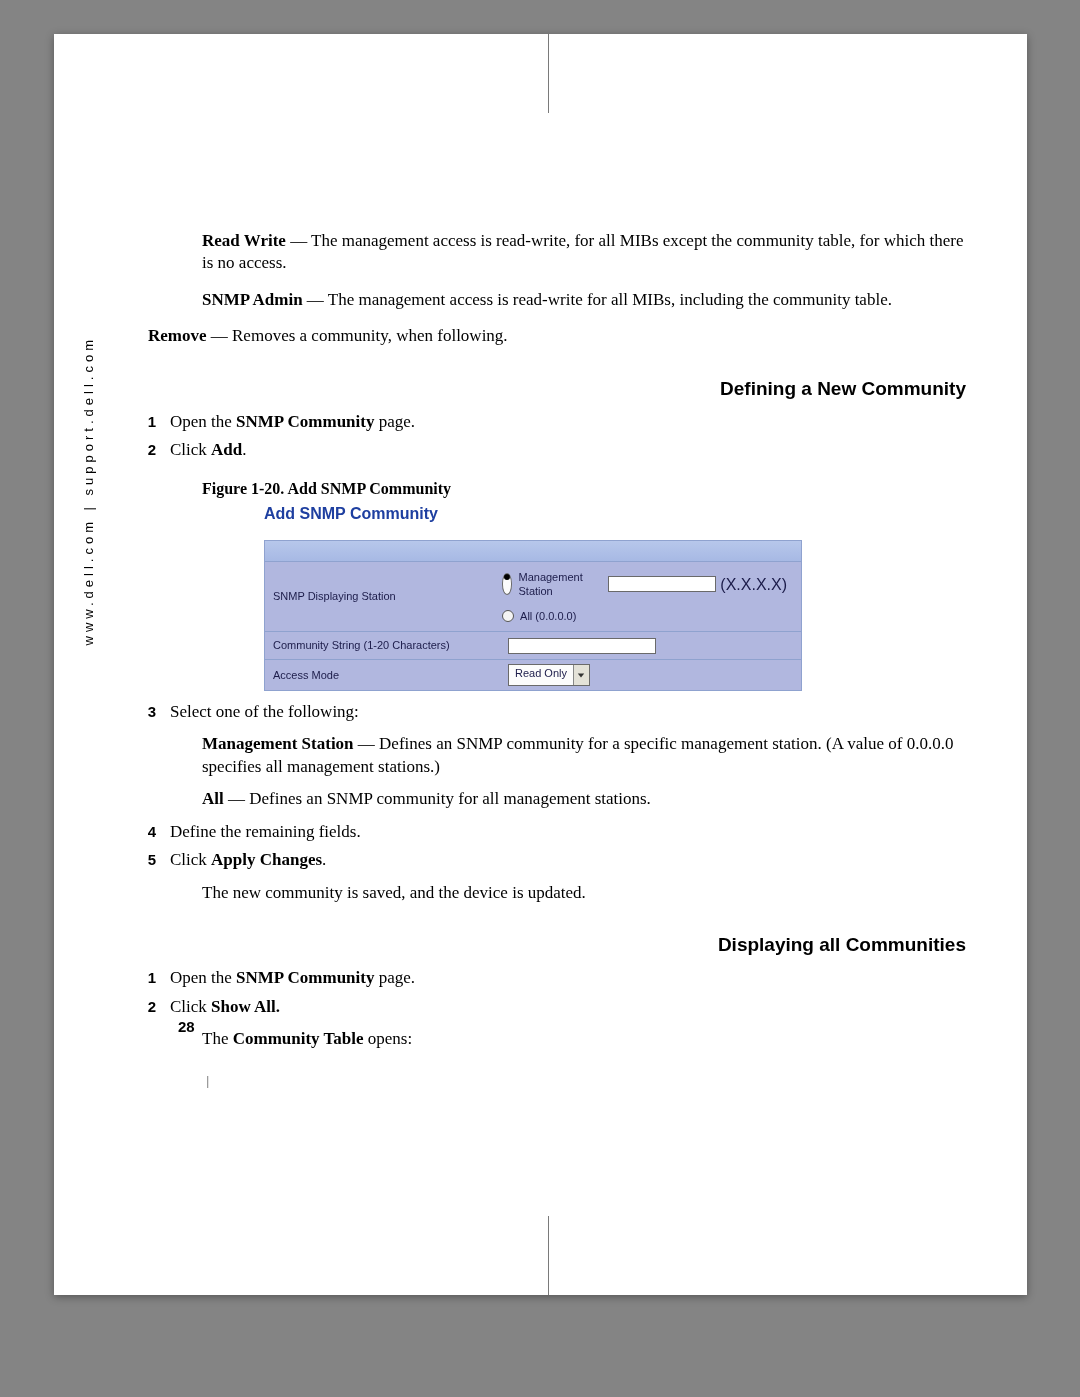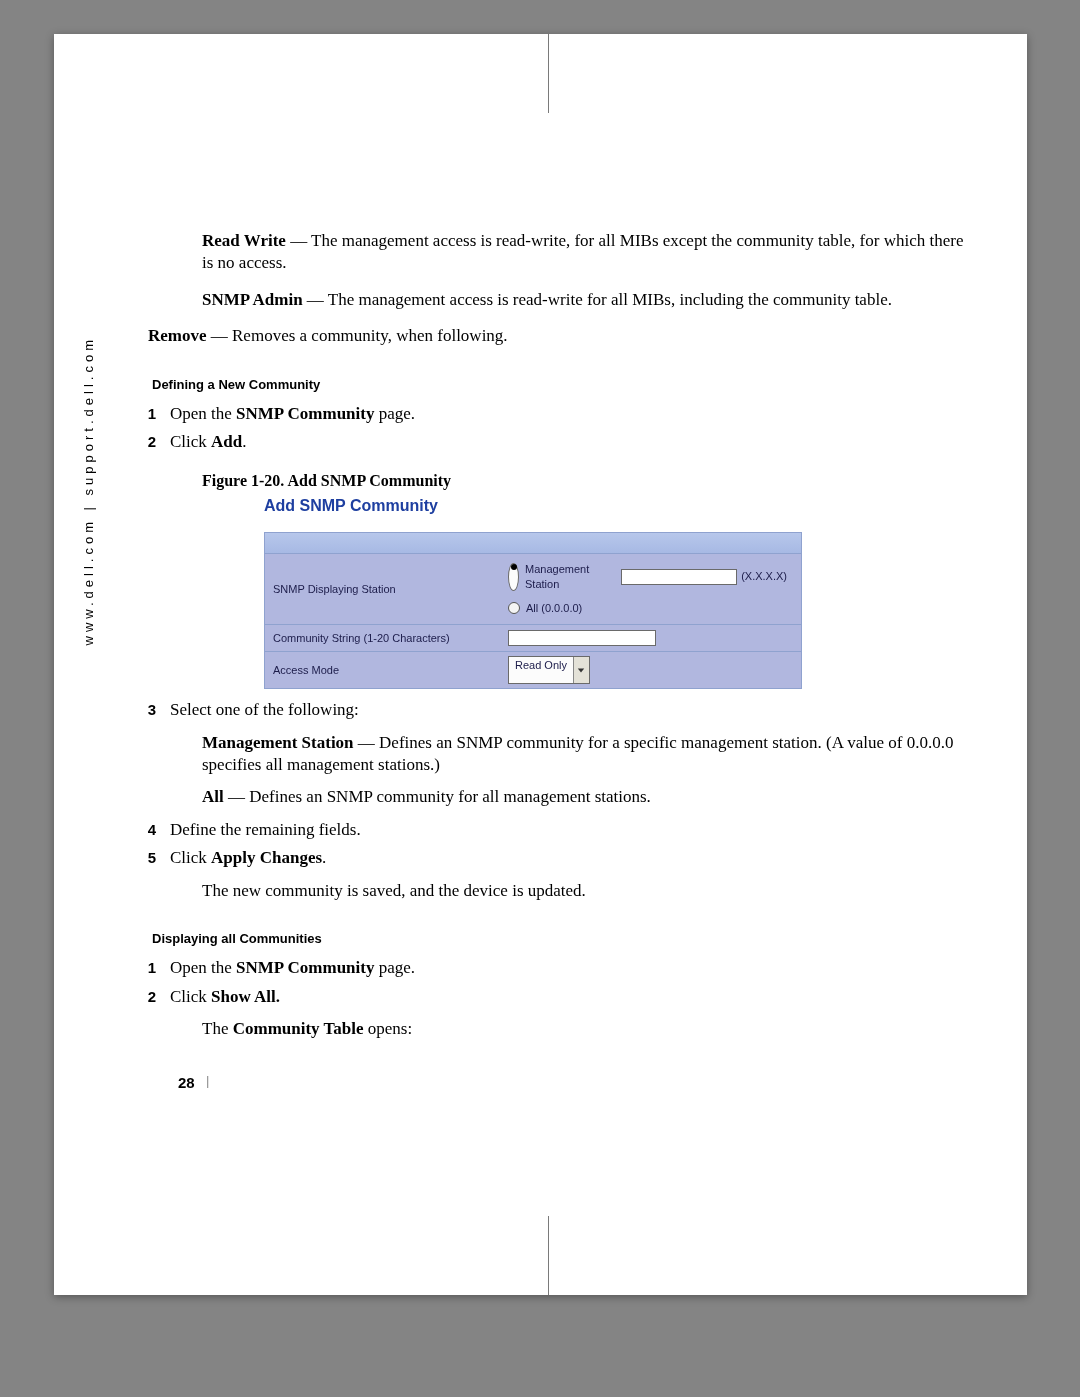--- a/index.html
+++ b/index.html
@@ -50,43 +50,44 @@
     text-align: right;
     margin-right: 14px;
     vertical-align: top;
   }
   .li { margin-top: 6px; margin-left: 54px; position: relative; }
   .li .number { position: absolute; left: -32px; top: 1px; }
   .para { margin-top: 6px; }
   .heading {
     font-family: Arial, Helvetica, sans-serif;
     font-weight: bold;
-    font-size: 13px;
+    font-size: 19px;
     margin-top: 28px;
-    margin-left: 36px;
+    margin-left: 72px;
+    text-align: right;
   }
   .figcap {
     font-family: Liberation Serif, serif;
     font-weight: bold;
     font-size: 16px;
     margin-top: 16px;
     margin-left: 86px;
   }
   .figtitle {
     font-family: Arial, Helvetica, sans-serif;
     font-weight: bold;
     font-size: 16px;
     color: #1e3fa0;
     margin-top: 4px;
     margin-left: 148px;
   }
   .bold { font-weight: bold; margin-top: 32px; }
   .footer-pg {
     position: absolute;
-    left: 124px; top: 1040px;
+    left: 124px; top: 984px;
     font-family: Arial, Helvetica, sans-serif;
     font-weight: bold;
     font-size: 15px;
   }
   .footer-bar {
     position: absolute;
     left: 152px; top: 1039px;
     font-family: Arial, Helvetica, sans-serif;
     font-size: 13px;
     color: #8a8a8a;
@@ -132,23 +133,23 @@
     display: inline-flex; align-items: center; justify-content: center;
     margin-right: 2px;
   }
   .radio.sel::after { content:""; width: 6px; height:6px; border-radius:50%; background:#000; display:block; }
   .tbox {
     height: 16px; border: 1px solid #6a6a6a; background: #fff;
     font-size: 11px; padding: 0 3px; line-height: 16px;
   }
   .tbox.ip { width: 128px; }
   .tbox.cs { width: 148px; }
-  .hint { color: #1c1c4a; font-size: 11px; }
+  .hint { color: #1c1c4a; font-size: 16px; }
   .sel {
-    height: 28px; border: 1px solid #6a6a6a; background: #fcfcfc;
+    height: 22px; border: 1px solid #6a6a6a; background: #fcfcfc;
     font-size: 11px; display: inline-flex; align-items: stretch;
   }
   .sel .txt { padding: 0 6px; line-height: 16px; }
   .sel .arr {
     width: 16px; background: #e4e2d8; border-left: 1px solid #888;
     display:flex; align-items:center; justify-content:center;
   }
   .sel .arr svg { width: 8px; height: 8px; }
   .snmp-row .right-hint { margin-left: auto; padding-right: 6px; }
   .radio-line { display:flex; align-items:center; gap:4px; width:100%; }

